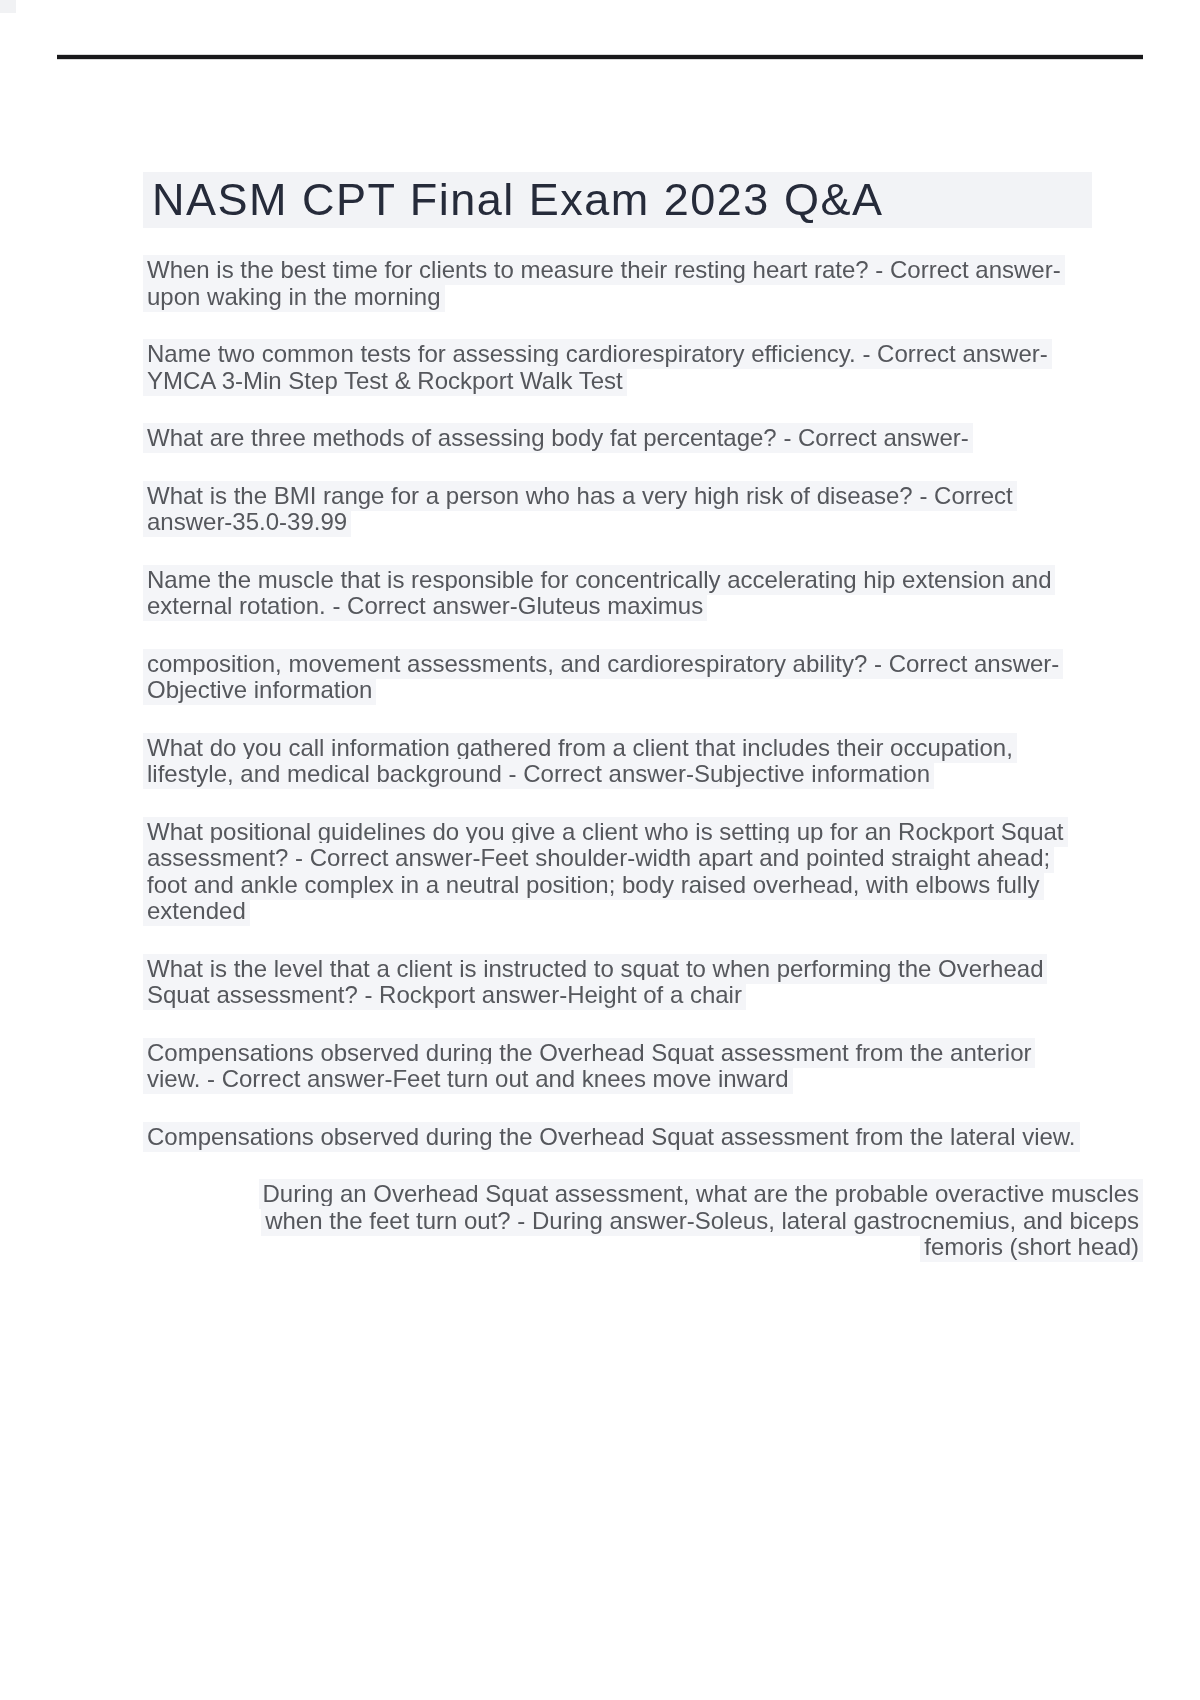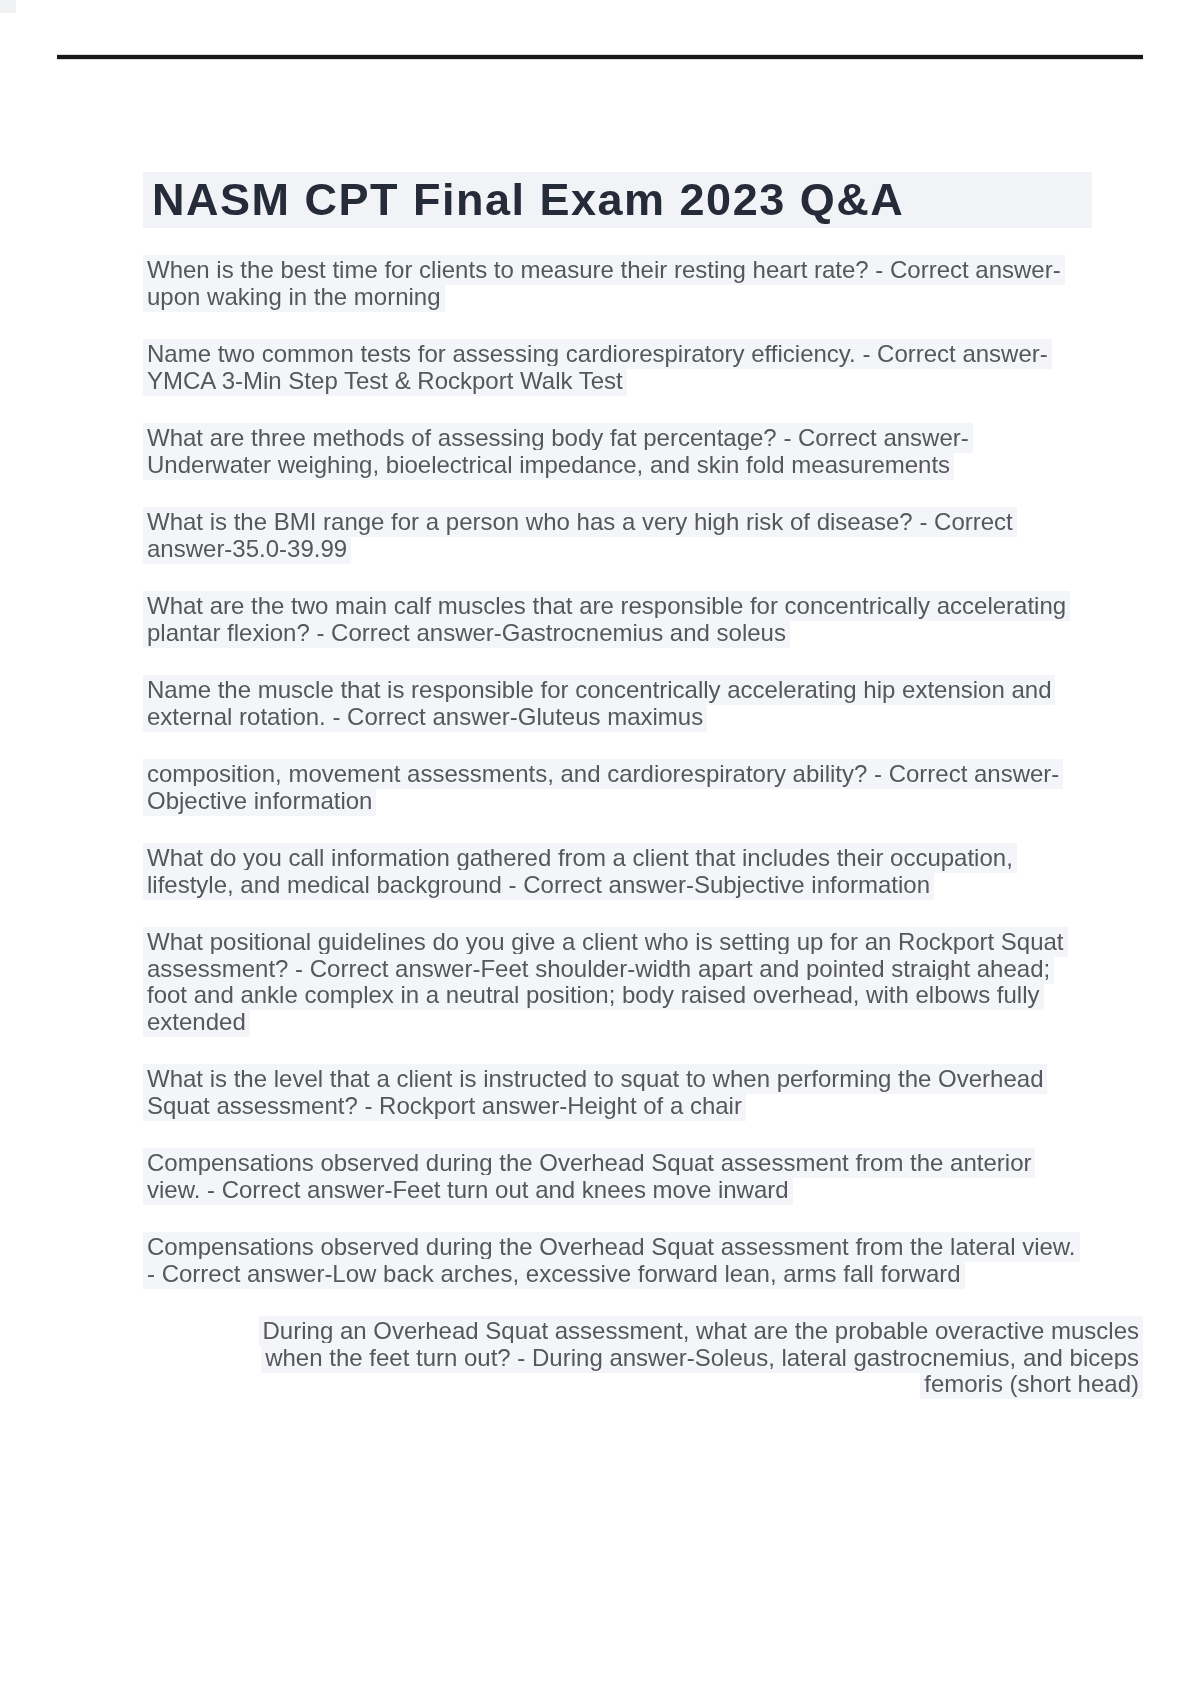--- a/index.html
+++ b/index.html
@@ -33,21 +33,21 @@
     position:absolute;left:143px;top:172px;width:1000px;
   }
   .title-bar{
     width:949px;height:56px;
     background:var(--title-highlight);
     display:flex;align-items:center;
     margin-bottom:29px;
   }
   .title-bar h1{
     margin:0;padding:0 0 0 9px;
-    font-size:45px;line-height:56px;font-weight:bold;
+    font-size:45px;line-height:56px;font-weight:normal;
     letter-spacing:1.5px;
     color:var(--title-text);
     white-space:nowrap;
   }
   .qa-list{
     font-size:24px;
     color:var(--body-text);
   }
   .para{margin:0 0 31px 0;}
   .para:last-child{margin-bottom:0;text-align:right;}
@@ -74,29 +74,24 @@
       <div class="para">
         <div class="line"><span class="hl">When is the best time for clients to measure their resting heart rate? - Correct answer-</span></div>
         <div class="line"><span class="hl">upon waking in the morning</span></div>
       </div>
       <div class="para">
         <div class="line"><span class="hl">Name two common tests for assessing cardiorespiratory efficiency. - Correct answer-</span></div>
         <div class="line"><span class="hl">YMCA 3-Min Step Test &amp; Rockport Walk Test</span></div>
       </div>
       <div class="para">
         <div class="line"><span class="hl">What are three methods of assessing body fat percentage? - Correct answer-</span></div>
-        <div class="line"><span class="hl">Underwater weighing, bioelectrical impedance, and skin fold measurements</span></div>
       </div>
       <div class="para">
         <div class="line"><span class="hl">What is the BMI range for a person who has a very high risk of disease? - Correct</span></div>
         <div class="line"><span class="hl">answer-35.0-39.99</span></div>
-      </div>
-      <div class="para">
-        <div class="line"><span class="hl">What are the two main calf muscles that are responsible for concentrically accelerating</span></div>
-        <div class="line"><span class="hl">plantar flexion? - Correct answer-Gastrocnemius and soleus</span></div>
       </div>
       <div class="para">
         <div class="line"><span class="hl">Name the muscle that is responsible for concentrically accelerating hip extension and</span></div>
         <div class="line"><span class="hl">external rotation. - Correct answer-Gluteus maximus</span></div>
       </div>
       <div class="para">
         <div class="line"><span class="hl">composition, movement assessments, and cardiorespiratory ability? - Correct answer-</span></div>
         <div class="line"><span class="hl">Objective information</span></div>
       </div>
       <div class="para">
@@ -112,21 +107,20 @@
       <div class="para">
         <div class="line"><span class="hl">What is the level that a client is instructed to squat to when performing the Overhead</span></div>
         <div class="line"><span class="hl">Squat assessment? - Rockport answer-Height of a chair</span></div>
       </div>
       <div class="para">
         <div class="line"><span class="hl">Compensations observed during the Overhead Squat assessment from the anterior</span></div>
         <div class="line"><span class="hl">view. - Correct answer-Feet turn out and knees move inward</span></div>
       </div>
       <div class="para">
         <div class="line"><span class="hl">Compensations observed during the Overhead Squat assessment from the lateral view.</span></div>
-        <div class="line"><span class="hl">- Correct answer-Low back arches, excessive forward lean, arms fall forward</span></div>
       </div>
       <div class="para">
         <div class="line"><span class="hl">During an Overhead Squat assessment, what are the probable overactive muscles</span></div>
         <div class="line"><span class="hl">when the feet turn out? - During answer-Soleus, lateral gastrocnemius, and biceps</span></div>
         <div class="line"><span class="hl">femoris (short head)</span></div>
       </div>
     </div>
 </div>
 
 </body></html>

